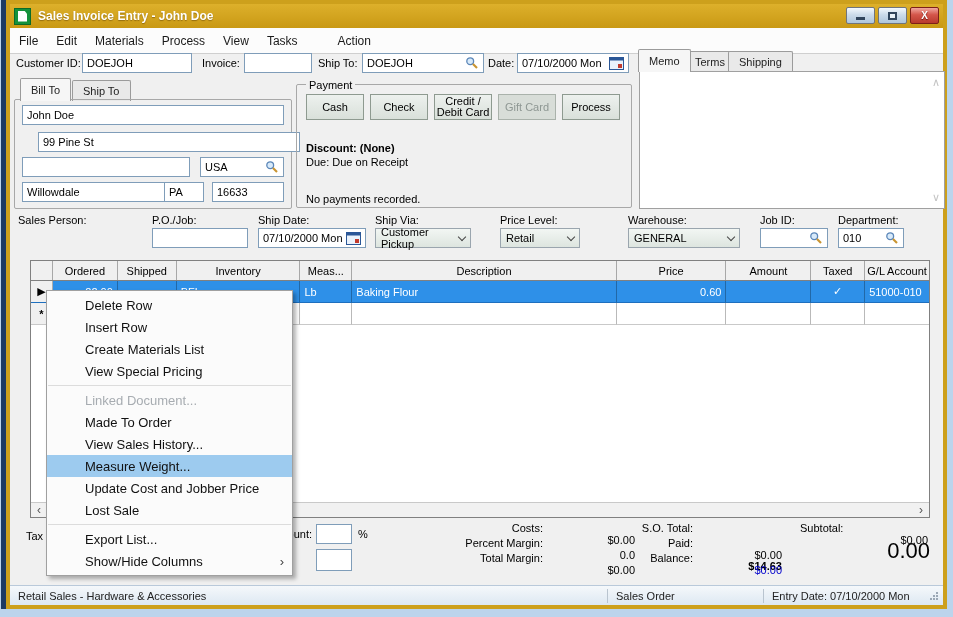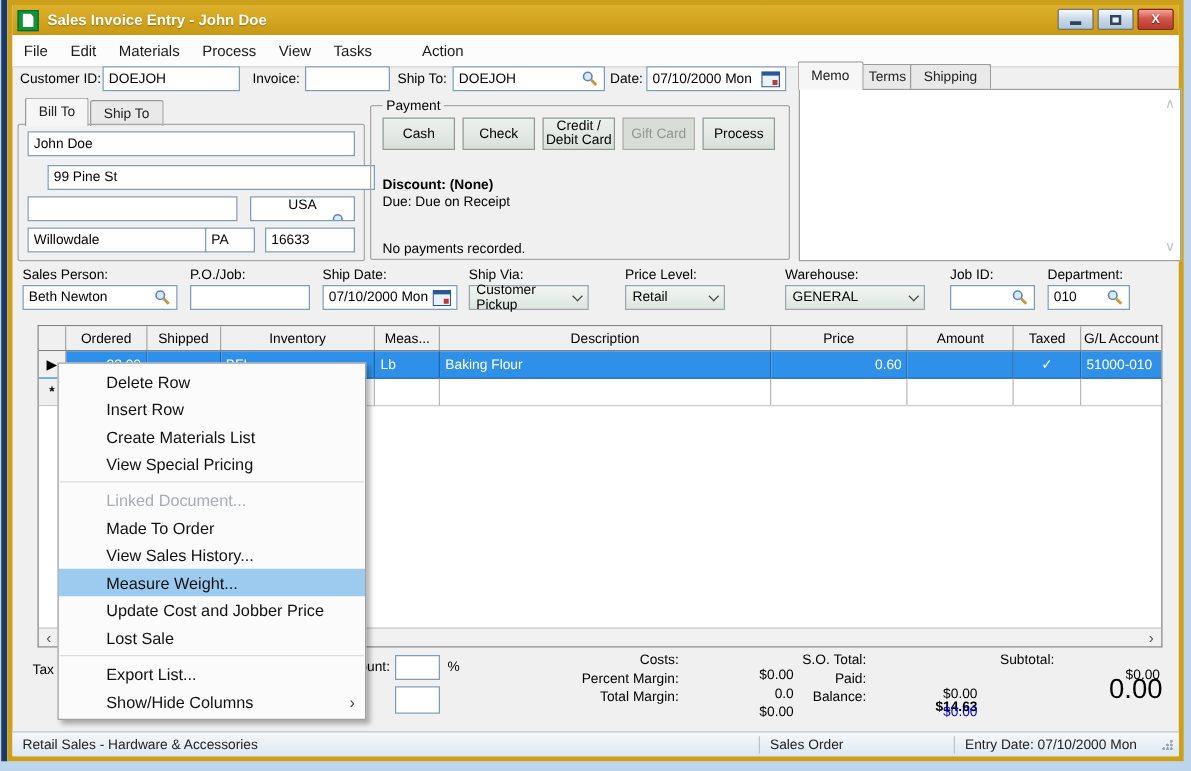--- a/index.html
+++ b/index.html
@@ -191,21 +191,21 @@
   <div class="groupbox" style="left:4px;top:95px;width:278px;height:110px;"></div>
   <div class="field" style="left:12px;top:101px;width:262px;">
       <span>John Doe</span>
     </div>
   <div class="field" style="left:12px;top:128px;width:262px;margin-left:16px;">
       <span>99 Pine St</span>
     </div>
   <div class="field" style="left:12px;top:153px;width:168px;">
       <span></span>
     </div>
-  <div class="field" style="left:190px;top:153px;width:84px;flex-direction:column;">
+  <div class="field" style="left:190px;top:153px;width:84px;">
     <span>USA</span>
     <span class="magwrap">
         <svg class="mag" viewBox="0 0 14 14">
           <circle cx="5.2" cy="5.2" r="3.4" fill="#D8EAFA" stroke="#5B86B8" stroke-width="1.3"></circle>
           <line x1="8" y1="8" x2="12" y2="12" stroke="#C99430" stroke-width="2.2"></line>
         </svg>
       </span>
   </div>
   <div class="field" style="left:12px;top:178px;width:144px;">
       <span>Willowdale</span>
@@ -222,29 +222,20 @@
   <div class="pbtn" style="left:296px;top:90px;">Cash</div>
   <div class="pbtn" style="left:360px;top:90px;">Check</div>
   <div class="pbtn" style="left:424px;top:90px;">Credit / Debit Card</div>
   <div class="pbtn disabled" style="left:488px;top:90px;">Gift Card</div>
   <div class="pbtn" style="left:552px;top:90px;">Process</div>
   <div class="txt" style="left:296px;top:138px;font-weight:bold;">Discount: (None)</div>
   <div class="txt" style="left:296px;top:152px;">Due: Due on Receipt</div>
   <div class="txt" style="left:296px;top:189px;">No payments recorded.</div>
 
   <div class="lbl" style="left:8px;top:210px;">Sales Person:</div>
-  <div class="field" style="left:8px;top:224px;width:124px;">
-    <span>Beth Newton</span>
-    <span class="magwrap">
-        <svg class="mag" viewBox="0 0 14 14">
-          <circle cx="5.2" cy="5.2" r="3.4" fill="#D8EAFA" stroke="#5B86B8" stroke-width="1.3"></circle>
-          <line x1="8" y1="8" x2="12" y2="12" stroke="#C99430" stroke-width="2.2"></line>
-        </svg>
-      </span>
-  </div>
   <div class="lbl" style="left:142px;top:210px;">P.O./Job:</div>
   <div class="field" style="left:142px;top:224px;width:96px;">
       <span></span>
     </div>
   <div class="lbl" style="left:248px;top:210px;">Ship Date:</div>
   <div class="field" style="left:248px;top:224px;width:108px;">
     <span>07/10/2000 Mon</span>
     <svg class="cal" viewBox="0 0 15 13">
         <rect x="0.5" y="0.5" width="14" height="12" fill="#EAF2FB" stroke="#2B5797"></rect>
         <rect x="0.5" y="0.5" width="14" height="3" fill="#2B5797"></rect>

